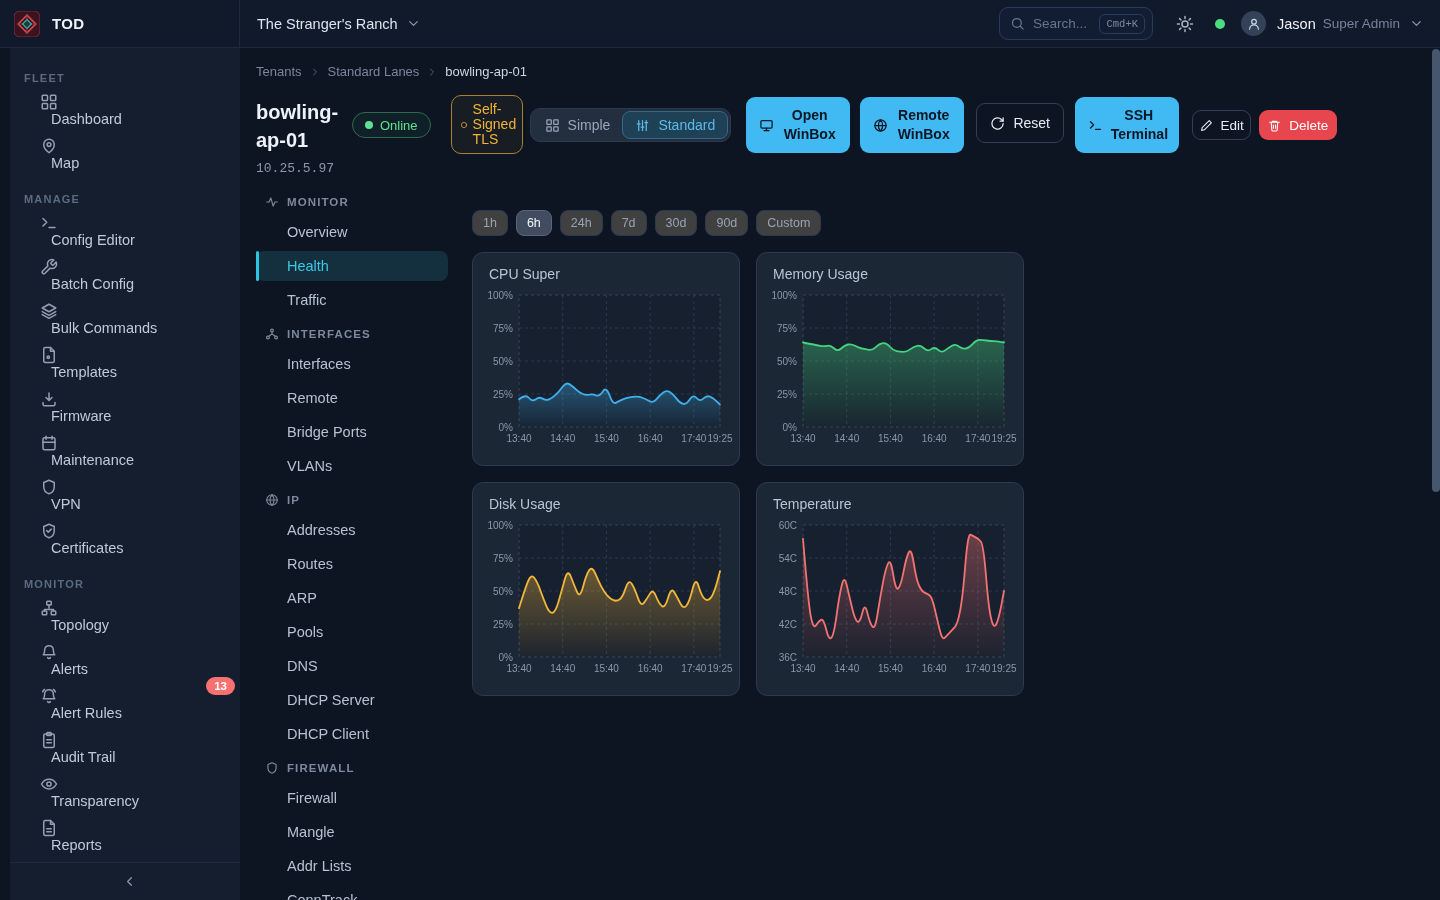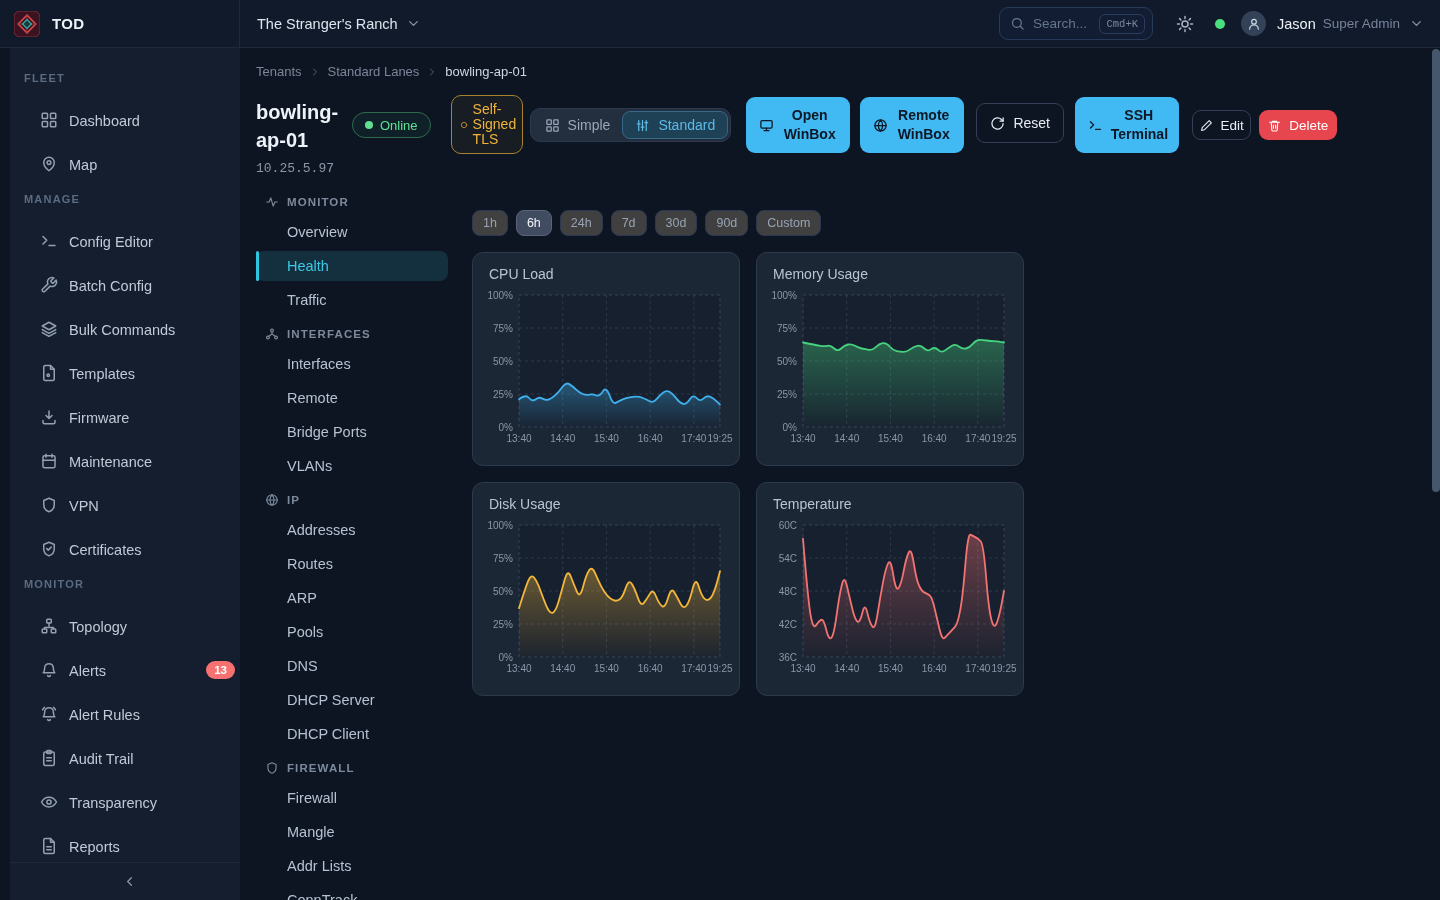--- a/index.html
+++ b/index.html
@@ -35,22 +35,22 @@
 
   
   .sidebar { position:absolute; left:10px; top:48px; bottom:0; width:240px; background:#141e2f;
     border-right:1px solid #1e2a3c; }
   .side-scroll { position:absolute; right:1px; top:100px; width:5px; height:505px;
     background:#2d3b50; border-radius:3px; }
   .side-section { margin-top:20px; }
   .side-section:first-child { margin-top:24px; }
   .side-label { padding-left:14px; font-size:11px; font-weight:bold; letter-spacing:1.2px;
     color:#5c6b80; margin-bottom:9px; }
-  .side-item { height:36px; margin-bottom:8px; display:flex; align-items:flex-end; padding:0 14px 0 30px;
-    cursor:pointer; }
+  .side-item { height:36px; margin-bottom:8px; display:flex; align-items:flex-start; padding:0 14px 0 30px;
+    cursor:pointer;flex-direction:column; }
   .side-item .icon { width:18px; height:18px; color:#93a0b1; flex:none; }
   .side-item-label { margin-left:11px; font-size:14.5px; color:#c0cad7; }
   .side-badge { margin-left:auto; background:#f87171; color:#ffffff; font-size:11.5px; font-weight:bold;
     border-radius:10px; padding:3px 8px; }
   .side-footer { position:absolute; left:0; right:0; bottom:0; height:38px; border-top:1px solid #1e2a3c;
     display:flex; align-items:center; justify-content:center; cursor:pointer; }
   .side-footer .icon { width:15px; height:15px; color:#8b97a8; }
 
   
   .main { position:absolute; left:240px; top:48px; right:0; bottom:0; background:#0d1522;text-decoration:underline; }
@@ -516,21 +516,21 @@
     <div class="pills" id="pills">
         <button class="pill">1h</button>
         <button class="pill active">6h</button>
         <button class="pill">24h</button>
         <button class="pill">7d</button>
         <button class="pill">30d</button>
         <button class="pill">90d</button>
         <button class="pill">Custom</button>
       </div>
     <div class="chart-grid" id="chart-grid">
-        <div class="card"><div class="card-title">CPU Load</div><svg width="236" height="164" style="overflow: visible;">
+        <div class="card"><div class="card-title">CPU Super</div><svg width="236" height="164" style="overflow: visible;">
             <rect x="30" y="8" width="201" height="132" fill="#17202e"></rect>
             <text x="24" y="143.5" text-anchor="end" fill="#8b96a8" font-size="10">0%</text>
             <line x1="30" x2="231" y1="107" y2="107" stroke="#2c3a4e" stroke-dasharray="3 3" stroke-width="1"></line>
             <text x="24" y="110.5" text-anchor="end" fill="#8b96a8" font-size="10">25%</text>
             <line x1="30" x2="231" y1="74" y2="74" stroke="#2c3a4e" stroke-dasharray="3 3" stroke-width="1"></line>
             <text x="24" y="77.5" text-anchor="end" fill="#8b96a8" font-size="10">50%</text>
             <line x1="30" x2="231" y1="41" y2="41" stroke="#2c3a4e" stroke-dasharray="3 3" stroke-width="1"></line>
             <text x="24" y="44.5" text-anchor="end" fill="#8b96a8" font-size="10">75%</text>
             <text x="24" y="11.5" text-anchor="end" fill="#8b96a8" font-size="10">100%</text>
             <text x="30" y="155" text-anchor="middle" fill="#8b96a8" font-size="10">13:40</text>

